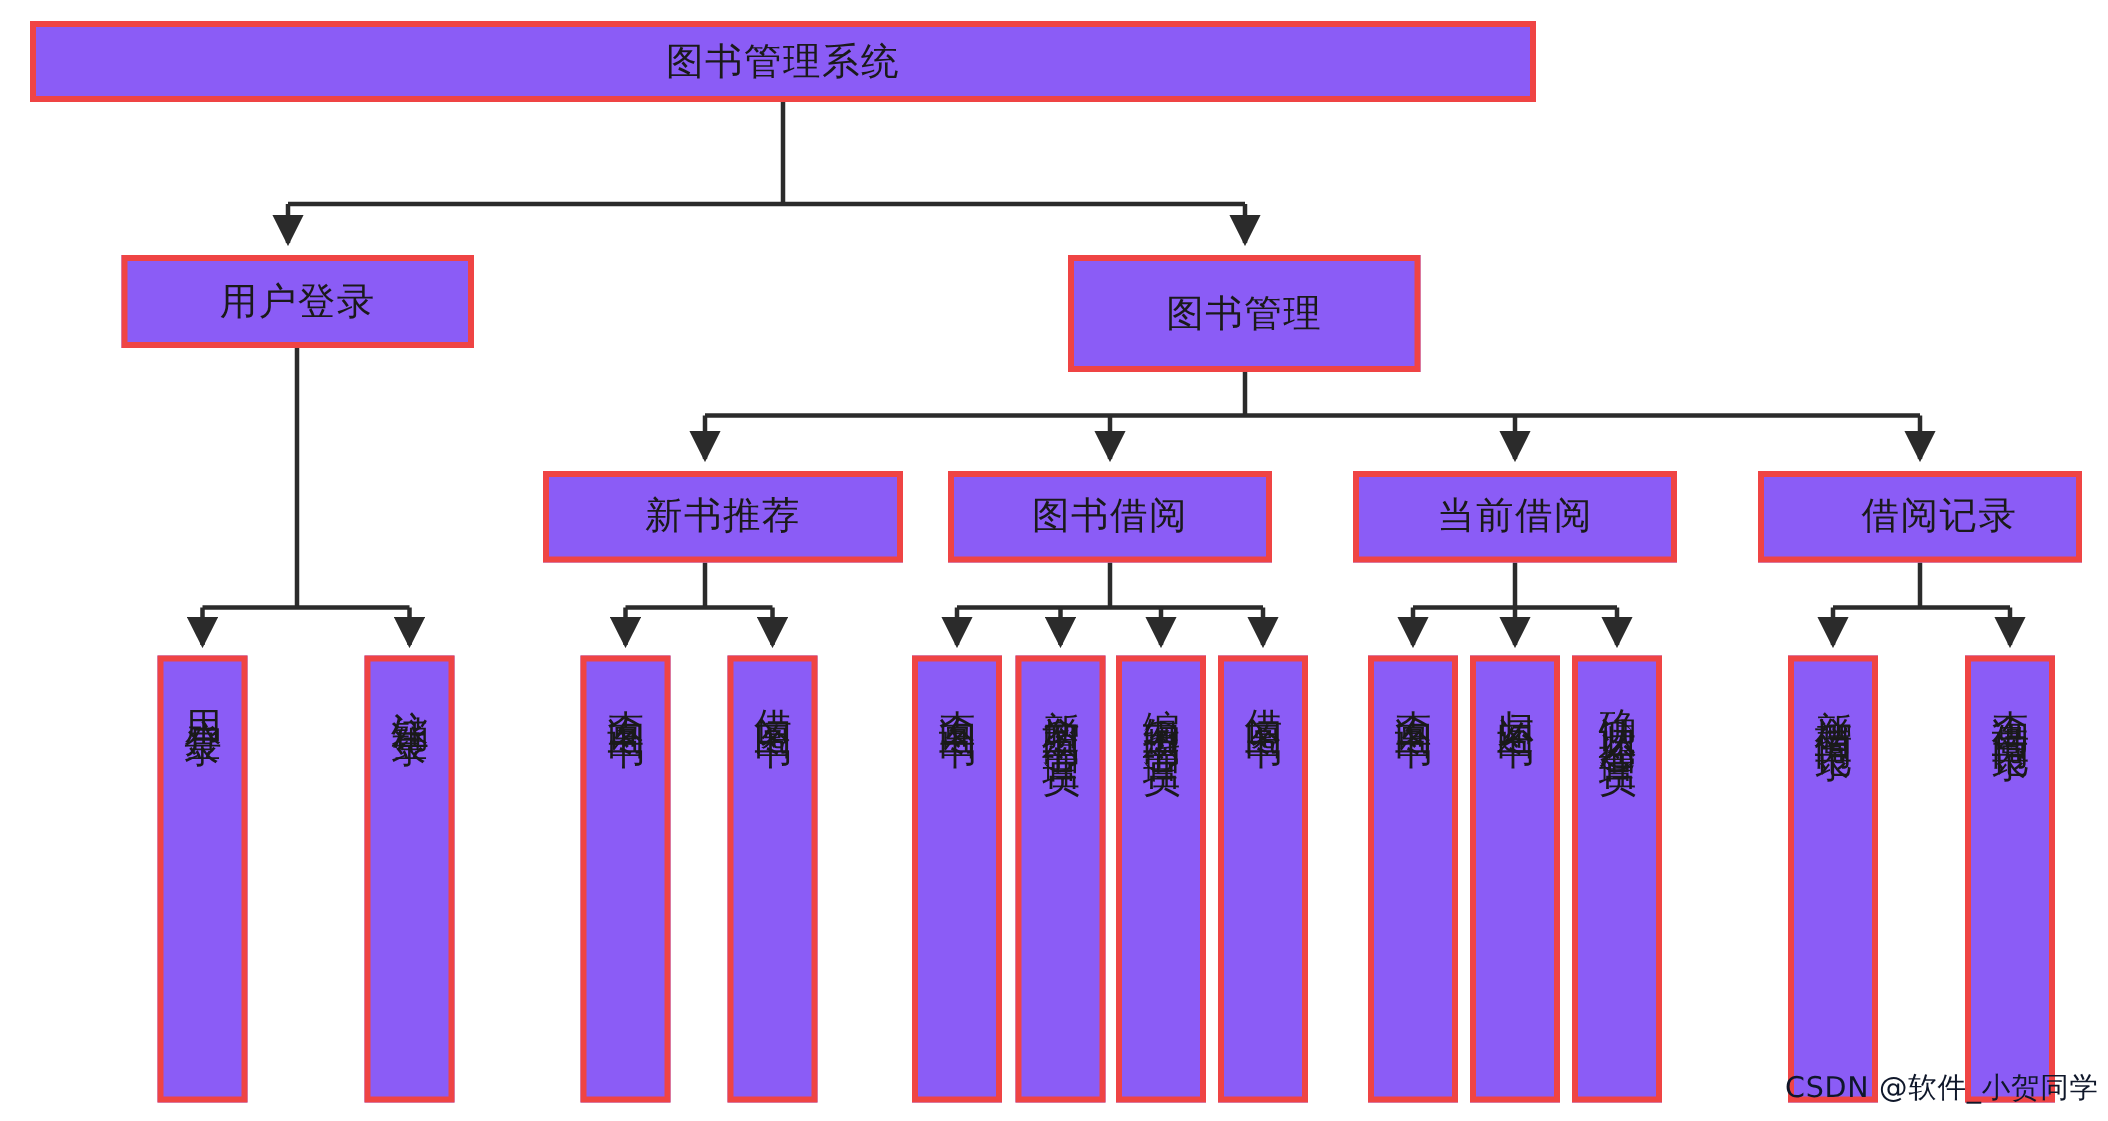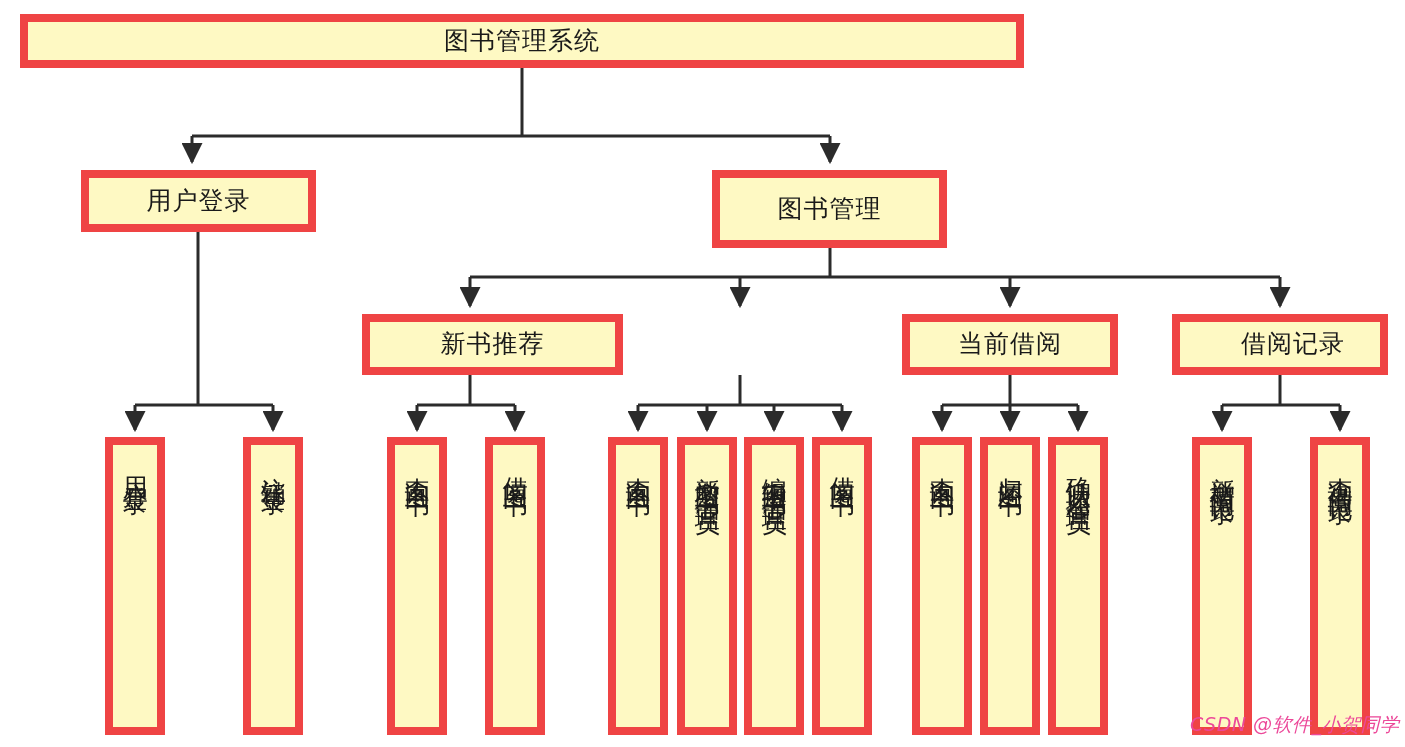--- a/index.html
+++ b/index.html
@@ -22,22 +22,22 @@
     position: absolute;
     left: 0;
     top: 0;
     width: 1405px;
     height: 747px;
     pointer-events: none;
   }
   .node {
     position: absolute;
     box-sizing: border-box;
-    border: 8px solid #ef4444;
-    background: #fef9c3;
+    border: 4px solid #ef4444;
+    background: #8b5cf6;
     display: flex;
     align-items: center;
     justify-content: center;
     color: #1a1a1a;
   }
   .node.horiz {
     font-size: 25px;
     line-height: 1.15;
     letter-spacing: 1px;
   }
@@ -56,25 +56,24 @@
     line-height: 1.02;
     letter-spacing: 5px;
     white-space: nowrap;
     color: #1a1a1a;
   }
   .watermark {
     position: absolute;
     left: 1190px;
     top: 712px;
     font-size: 19px;
-    color: #ec4899;
+    color: #0f172a;
     letter-spacing: 0.5px;
     white-space: nowrap;
     font-family: "DejaVu Sans", "Liberation Sans", sans-serif;
-    font-style: italic;
   }
 </style>
 </head>
 <body>
 
 <div id="canvas">
 
   <svg id="edges" viewBox="0 0 1405 747" xmlns="http://www.w3.org/2000/svg">
     <defs>
       <marker id="arrow" viewBox="0 0 10 10" refX="9" refY="5" markerWidth="7" markerHeight="7" orient="auto-start-reverse">
@@ -129,22 +128,25 @@
     <span>图书管理系统</span>
   </div>
 
   <div class="node horiz" style="left:81px; top:170px; width:235px; height:62px;">
     <span>用户登录</span>
   </div>
   <div class="node horiz" style="left:712px; top:170px; width:235px; height:78px;">
     <span>图书管理</span>
   </div>
 
-  <div class="node horiz" style="left:362px; top:314px; width:261px; height:61px;">
+  <div class="node horiz" style="left:362px; top:314px; width:240px; height:61px;">
     <span>新书推荐</span>
+  </div>
+  <div class="node horiz" style="left:632px; top:314px; width:216px; height:61px;">
+    <span>图书借阅</span>
   </div>
   <div class="node horiz" style="left:902px; top:314px; width:216px; height:61px;text-align:right;">
     <span>当前借阅</span>
   </div>
   <div class="node horiz" style="left:1172px; top:314px; width:216px; height:61px;padding-left:26px;">
     <span>借阅记录</span>
   </div>
 
   <div class="node leaf" style="left:105px; top:437px; width:60px; height:298px;">
     <span class="vtext">用户登录</span>

